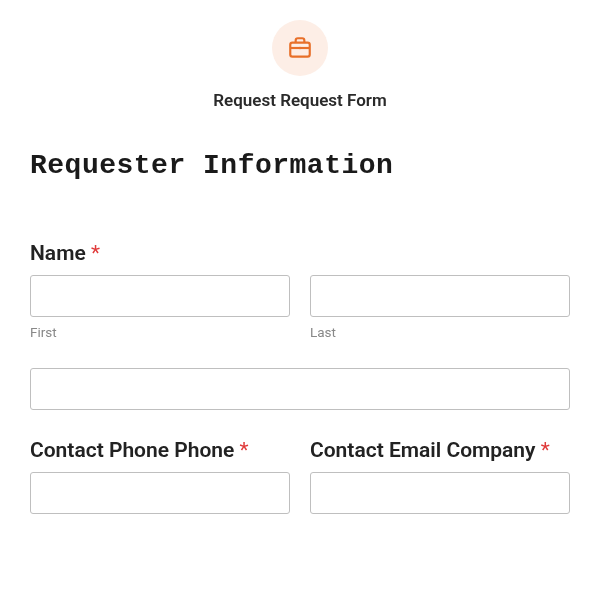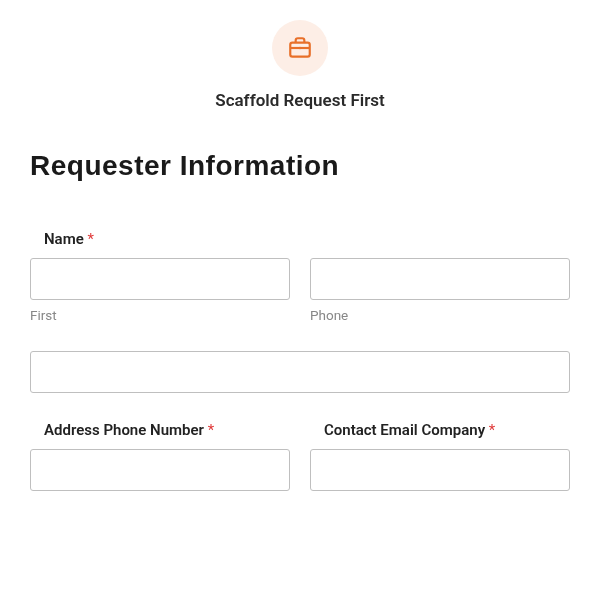--- a/index.html
+++ b/index.html
@@ -33,37 +33,36 @@
     stroke: #e8702a;
     fill: none;
     stroke-width: 2;
   }
   .form-title {
     font-size: 17px;
     font-weight: 600;
     color: #2a2a2a;
   }
   .section-heading {
-    font-family: Liberation Sans, sans-serif;
+    font-family: Liberation Mono, monospace;
     font-weight: 900;
     font-size: 28px;
     color: #1a1a1a;
-    margin-bottom: 48px;
+    margin-bottom: 60px;
     letter-spacing: 0.5px;
   }
   .field-group {
     margin-bottom: 28px;
   }
   .field-label {
-    font-size: 15px;
+    font-size: 21px;
     font-weight: 600;
     color: #222;
     margin-bottom: 10px;
     display: block;
-    margin-left: 14px;
   }
   .required {
     color: #e03a3a;
     font-weight: 400;
   }
   .row {
     display: flex;
     gap: 20px;
   }
   .col {
@@ -90,51 +89,51 @@
 <div class="container">
   <div class="header">
     <div class="icon-circle">
       <svg viewBox="0 0 24 24">
         <rect x="3" y="7" width="18" height="13" rx="2"></rect>
         <path d="M8 7V5a2 2 0 0 1 2-2h4a2 2 0 0 1 2 2v2"></path>
         <line x1="3" y1="12" x2="21" y2="12"></line>
         <line x1="12" y1="11" x2="12" y2="13"></line>
       </svg>
     </div>
-    <div class="form-title">Scaffold Request First</div>
+    <div class="form-title">Request Request Form</div>
   </div>
 
   <h1 class="section-heading">Requester Information</h1>
 
   <div class="field-group">
     <label class="field-label">
       <span>Name</span>
       <span class="required">*</span>
     </label>
     <div class="row">
       <div class="col">
         <input type="text" class="text-input" style="">
         <div class="sublabel">First</div>
       </div>
       <div class="col">
         <input type="text" class="text-input" style="">
-        <div class="sublabel">Phone</div>
+        <div class="sublabel">Last</div>
       </div>
     </div>
   </div>
 
   <div class="field-group">
     <input type="text" class="text-input" style="">
   </div>
 
   <div class="field-group">
     <div class="row">
       <div class="col">
         <label class="field-label">
-          <span>Address Phone Number</span>
+          <span>Contact Phone Phone</span>
           <span class="required">*</span>
         </label>
         <input type="text" class="text-input" style="">
       </div>
       <div class="col">
         <label class="field-label">
           <span>Contact Email Company</span>
           <span class="required">*</span>
         </label>
         <input type="text" class="text-input" style="">

